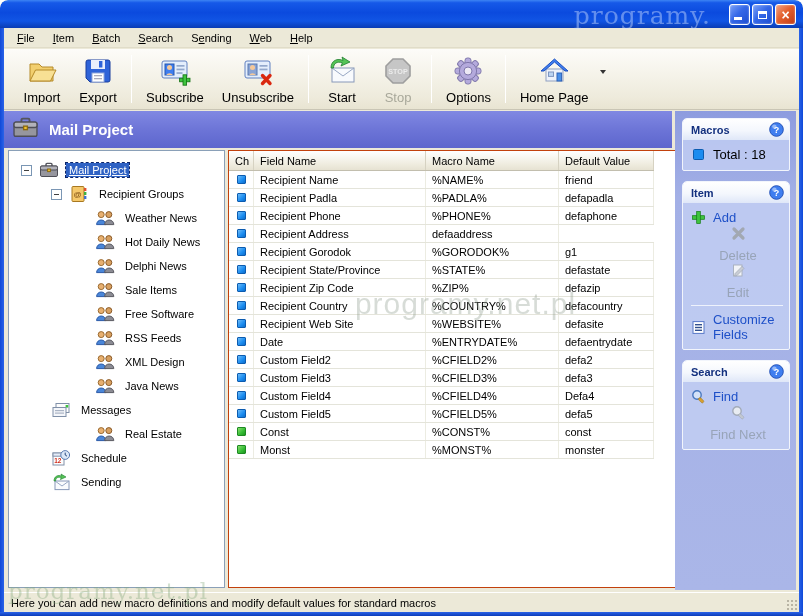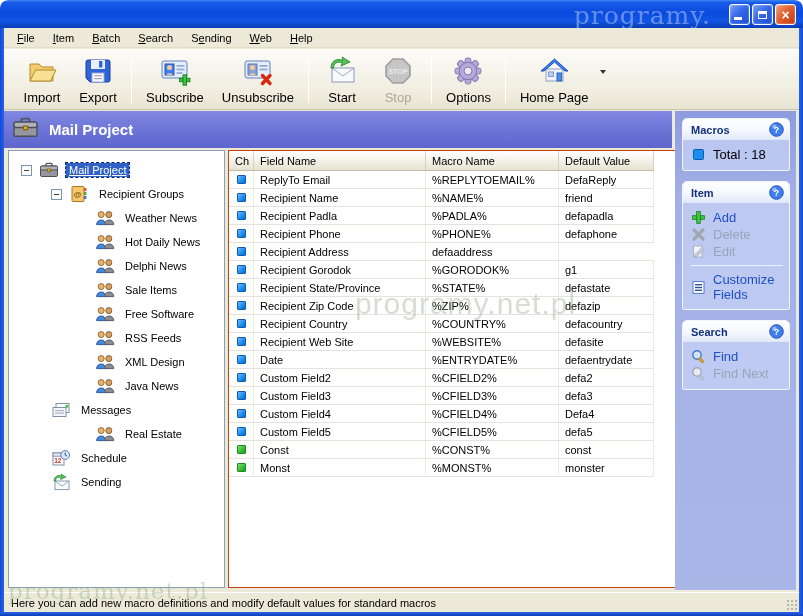--- a/index.html
+++ b/index.html
@@ -82,21 +82,21 @@
   
   .sidebar { position:absolute; top:111px; left:675px; width:121px; height:479px; background:linear-gradient(180deg,#8d9cdf 0%,#a3b0e6 18%,#aab6e8 100%); padding:7px 6px 0 7px; }
   .side-section { border:1px solid #f2f5fc; border-radius:5px 5px 2px 2px; margin-bottom:10px; background:rgba(198,209,244,.75); }
   .side-head { height:21px; border-radius:4px 4px 0 0; background:linear-gradient(180deg,#ffffff 0%,#f4f7fd 55%,#dfe7f8 100%); display:flex; align-items:center; justify-content:space-between; padding:0 5px 0 8px; }
   .side-title { font-size:11px; font-weight:bold; color:#13307e; }
   .side-head svg { width:15px; height:15px; }
   .side-body { padding:6px 4px 7px 8px; }
   .side-row { display:flex; align-items:center; gap:7px; min-height:17px; font-size:13px; }
   .side-row svg { width:15px; height:15px; flex:0 0 auto; }
   .side-row.link { color:#1e50c8; }
-  .side-row.disabled { color:#98a4b8; }
+  .side-row.disabled { color:#98a4b8;flex-direction:column; }
   .side-row.static { color:#000; }
   .side-sep { height:1px; background:#aab4de; border-bottom:1px solid #eef2fc; margin:5px 2px 6px 0; }
 
   
   .statusbar { position:absolute; left:4px; right:4px; top:592px; height:20px; background:#ece9d8; border-top:1px solid #fff; display:flex; align-items:center; padding-left:7px; font-size:11px; color:#000; }
   .bottom-watermark { position:absolute; left:8px; top:578px; font-family:"DejaVu Serif", serif; font-size:23px; color:rgba(125,165,120,.35); letter-spacing:1px; pointer-events:none; z-index:20; }
   .resize-grip { position:absolute; right:5px; bottom:5px; width:12px; height:12px; z-index:31;
     background:radial-gradient(circle at 2px 2px,#b8b4a4 1px,transparent 1.2px); background-size:4px 4px; }
 </style>
 </head>
@@ -454,28 +454,20 @@
         <div class="th">Ch</div>
         <div class="th">Field Name</div>
         <div class="th">Macro Name</div>
         <div class="th">Default Value</div>
       </div>
     <div class="tbody" id="tbody">
         <div class="trow">
           <div class="td chk">
             <span class="sq blue"></span>
           </div>
-          <div class="td">ReplyTo Email</div>
-          <div class="td">%REPLYTOEMAIL%</div>
-          <div class="td">DefaReply</div>
-        </div>
-        <div class="trow">
-          <div class="td chk">
-            <span class="sq blue"></span>
-          </div>
           <div class="td">Recipient Name</div>
           <div class="td">%NAME%</div>
           <div class="td">friend</div>
         </div>
         <div class="trow">
           <div class="td chk">
             <span class="sq blue"></span>
           </div>
           <div class="td">Recipient Padla</div>
           <div class="td">%PADLA%</div>

